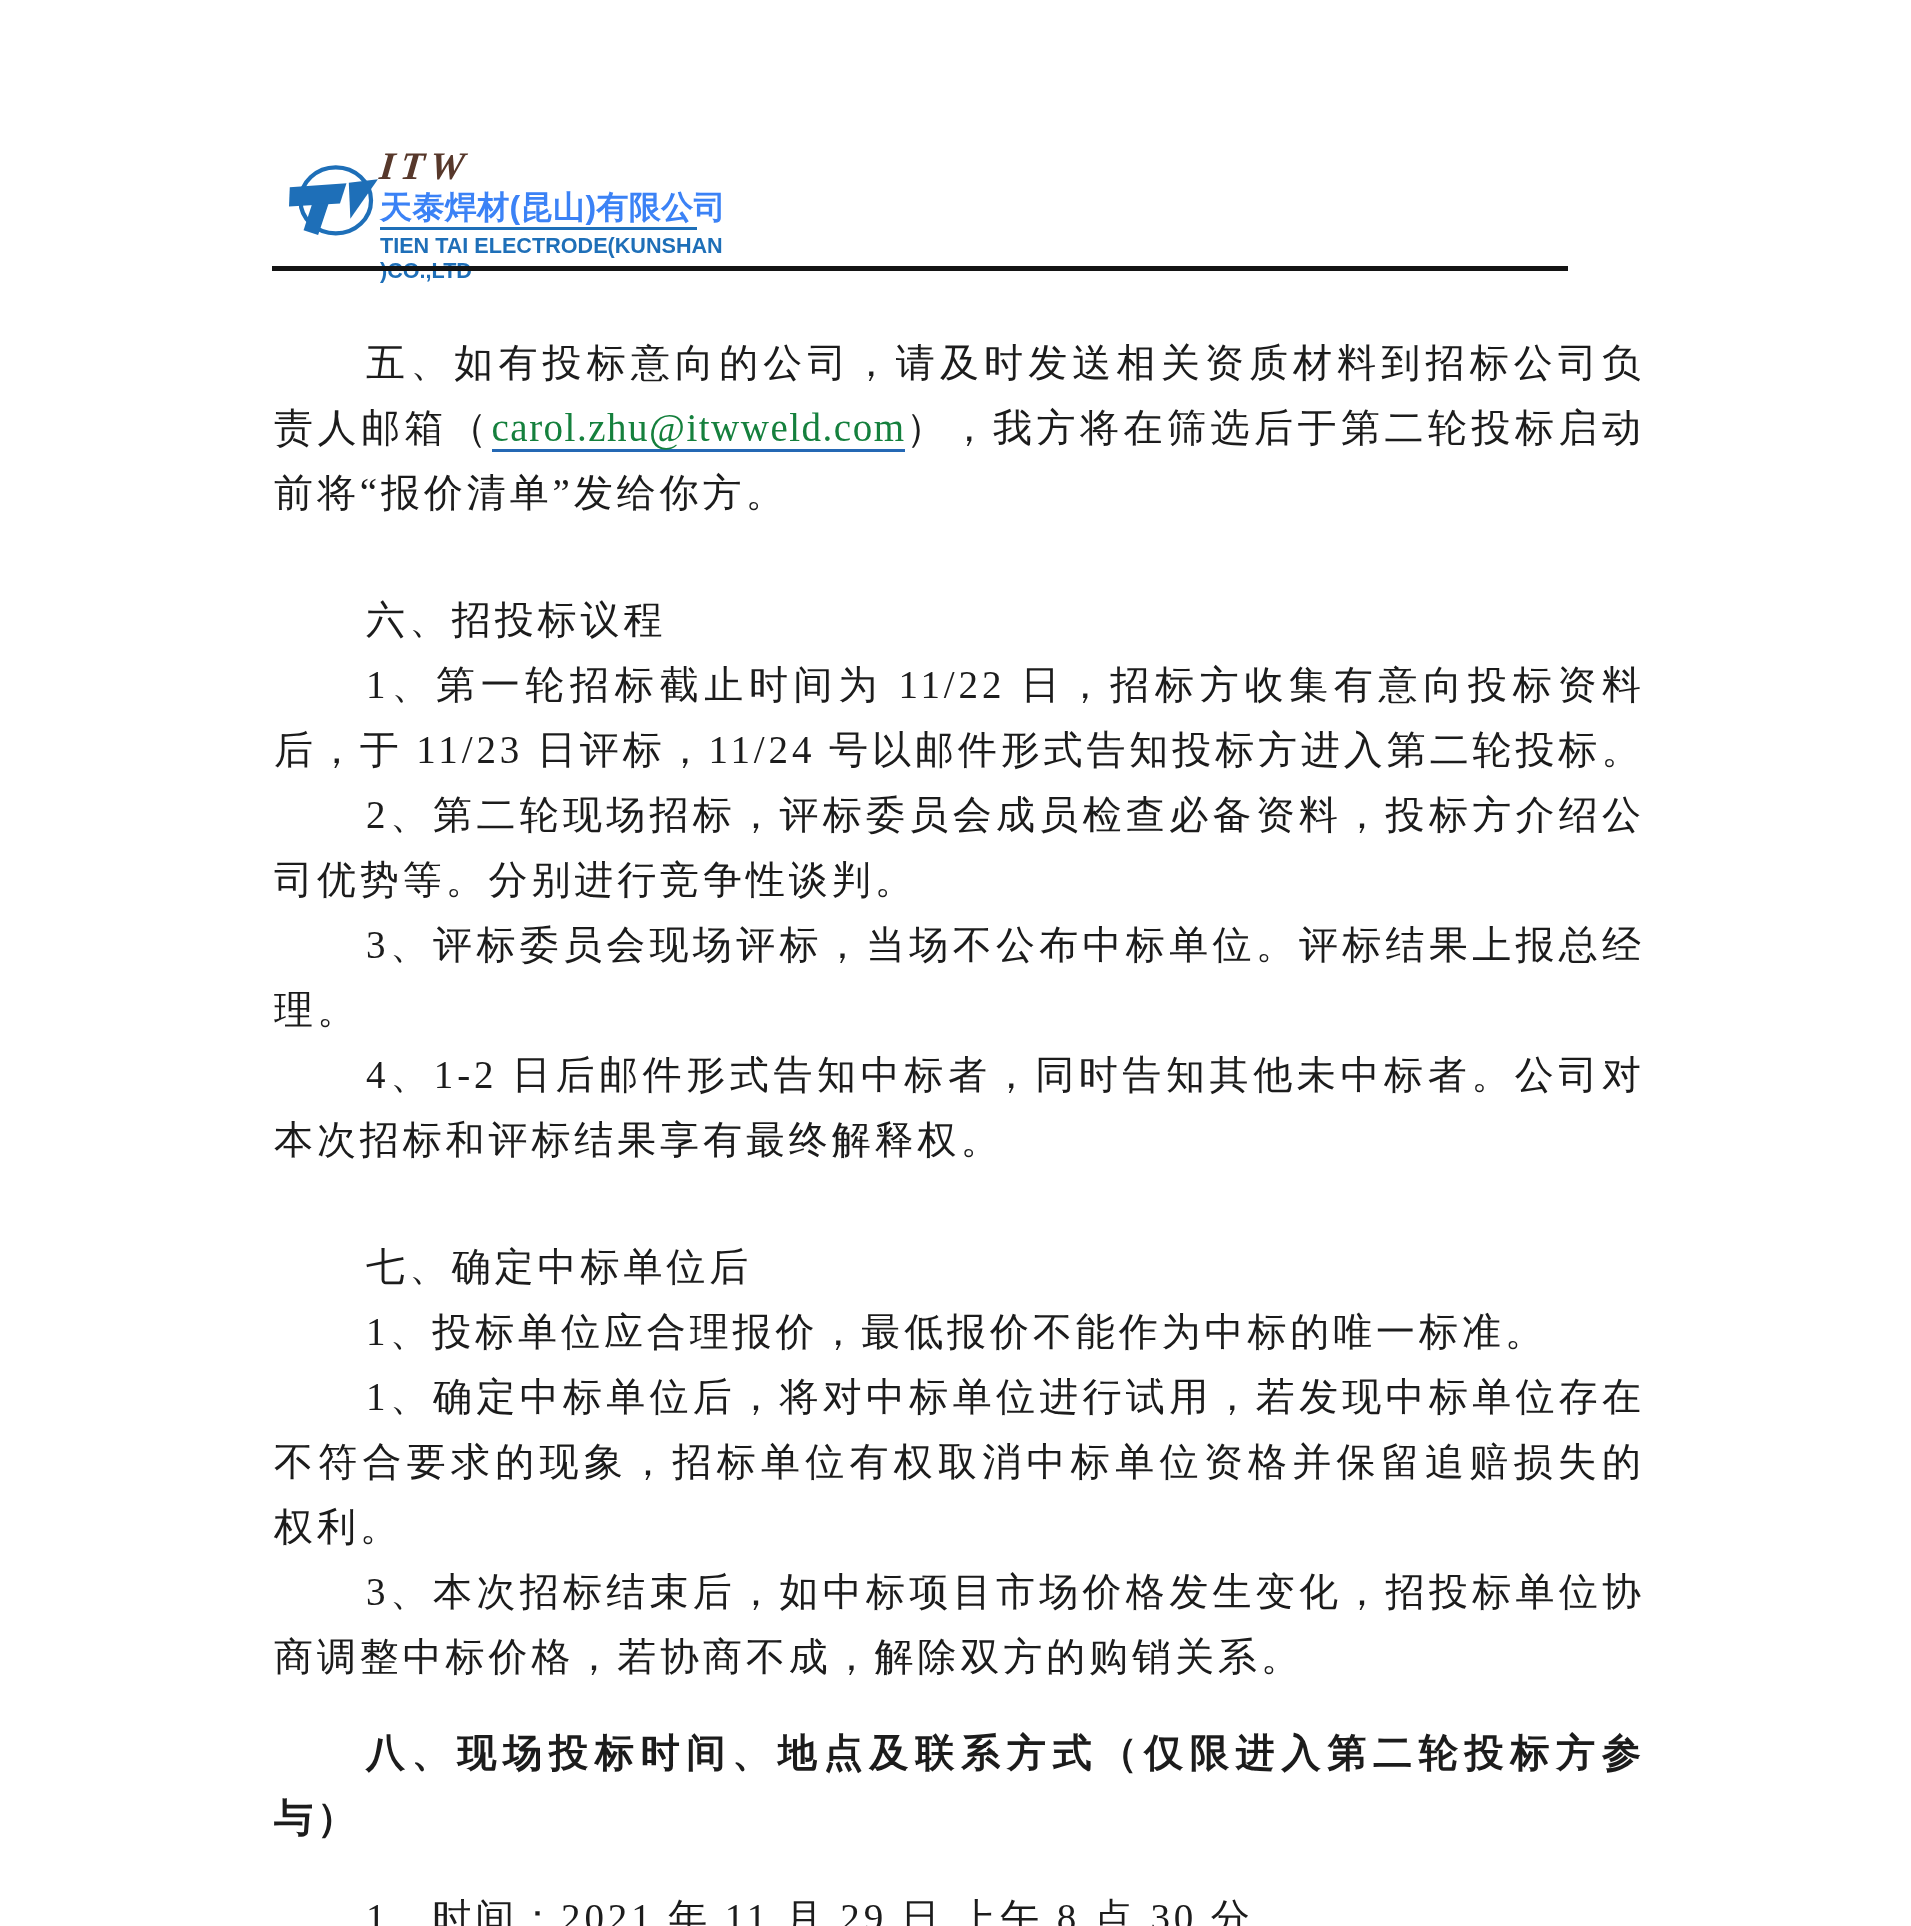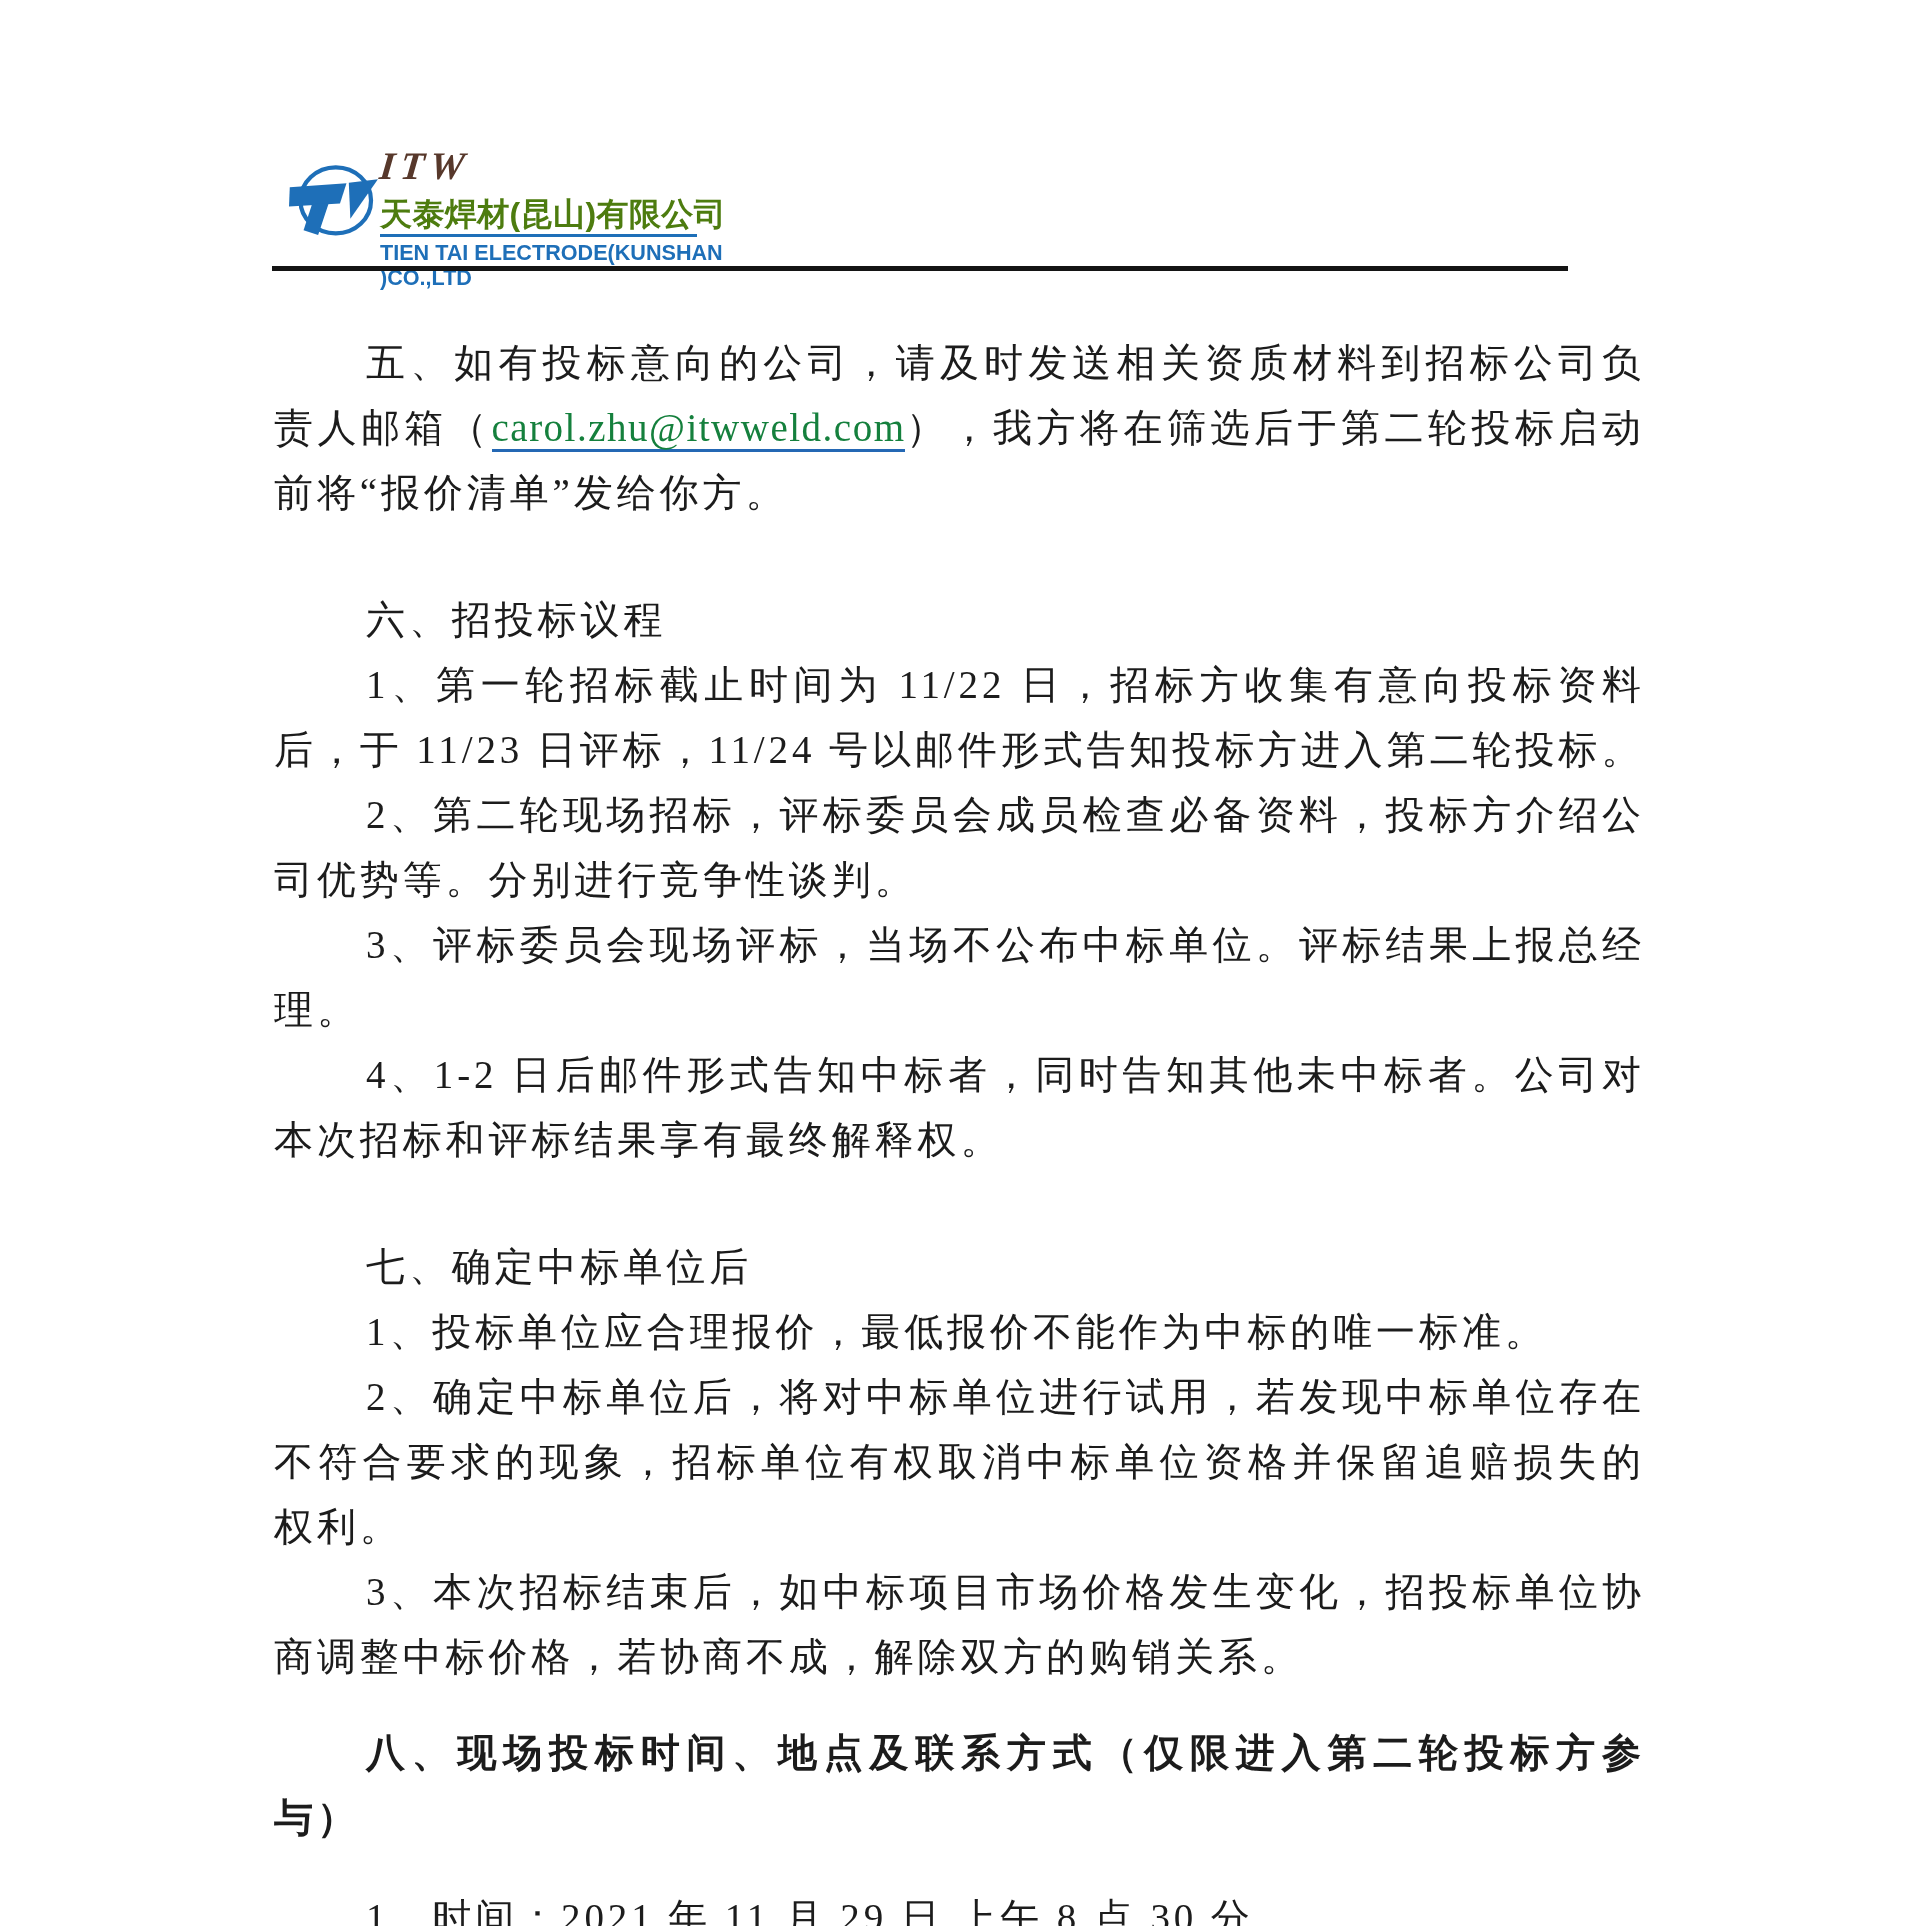--- a/index.html
+++ b/index.html
@@ -12,21 +12,21 @@
   .logo{position:absolute;left:289px;top:146px;width:501px;height:116px;}
   .logo-mark{position:absolute;left:0;top:14.6px;width:92px;height:83px;}
   .logo-text{position:absolute;left:91px;top:0;}
   .logo-itw{
     font-family:"Liberation Serif",serif;font-style:italic;font-weight:bold;
     font-size:39px;line-height:39px;color:#57382b;letter-spacing:5.4px;
     transform:skewX(-6deg);display:inline-block;
   }
   .logo-cn{
     font-family:"Liberation Sans","DejaVu Sans",sans-serif;font-weight:bold;
-    font-size:32px;line-height:35px;color:#4d7c0f;letter-spacing:0.4px;margin-top:12px;
+    font-size:32px;line-height:35px;color:#3b82f6;letter-spacing:0.4px;margin-top:5px;
   }
   .logo-underline{width:317px;height:3.9px;background:#1e6fb8;margin-top:1.5px;}
   .logo-en{
     font-family:"Liberation Sans","DejaVu Sans",sans-serif;font-weight:bold;
     font-size:21.6px;line-height:25px;color:#1e6fb8;letter-spacing:0;margin-top:2.3px;
   }
   .header-rule{position:absolute;left:272px;top:266px;width:1296px;height:4.6px;background:#141414;}
   
   .doc-body{
     position:absolute;left:274px;top:330px;width:1371px;
@@ -72,20 +72,20 @@
   <p><span>五、如有投标意向的公司，请及时发送相关资质材料到招标公司负责人邮箱（</span><a class="email-link">carol.zhu@itwweld.com</a><span>），我方将在筛选后于第二轮投标启动前将“报价清单”发给你方。</span></p>
 
   <p class="mt-blank">六、招投标议程</p>
   <p>1、第一轮招标截止时间为 11/22 日，招标方收集有意向投标资料后，于 11/23 日评标，11/24 号以邮件形式告知投标方进入第二轮投标。</p>
   <p>2、第二轮现场招标，评标委员会成员检查必备资料，投标方介绍公司优势等。分别进行竞争性谈判。</p>
   <p>3、评标委员会现场评标，当场不公布中标单位。评标结果上报总经理。</p>
   <p>4、1-2 日后邮件形式告知中标者，同时告知其他未中标者。公司对本次招标和评标结果享有最终解释权。</p>
 
   <p class="mt-blank">七、确定中标单位后</p>
   <p>1、投标单位应合理报价，最低报价不能作为中标的唯一标准。</p>
-  <p>2、确定中标单位后，将对中标单位进行试用，若发现中标单位存在不符合要求的现象，招标单位有权取消中标单位资格并保留追赔损失的权利。</p>
+  <p>1、确定中标单位后，将对中标单位进行试用，若发现中标单位存在不符合要求的现象，招标单位有权取消中标单位资格并保留追赔损失的权利。</p>
   <p>3、本次招标结束后，如中标项目市场价格发生变化，招投标单位协商调整中标价格，若协商不成，解除双方的购销关系。</p>
 
   <p class="mt-sec8">八、现场投标时间、地点及联系方式（仅限进入第二轮投标方参与）</p>
   <p class="mt-sec8-item">1、时间：2021 年 11 月 29 日 上午 8 点 30 分</p>
 
 </div>
 
 
 </body></html>

